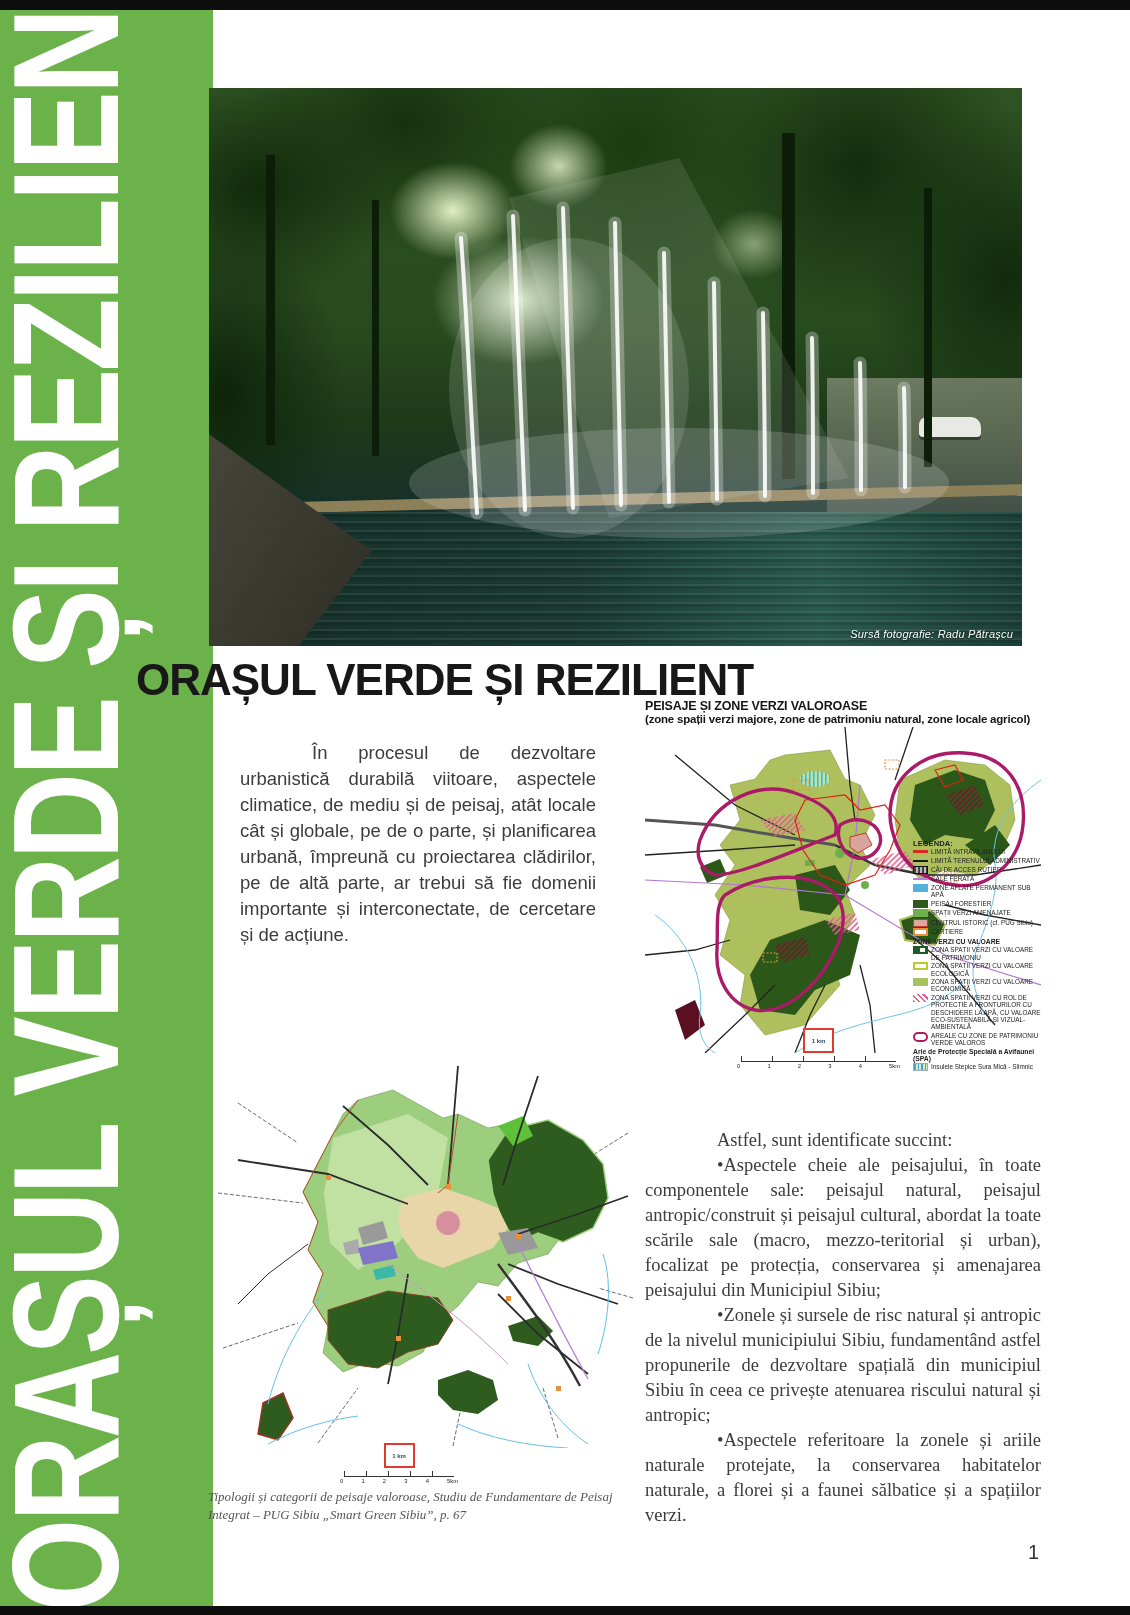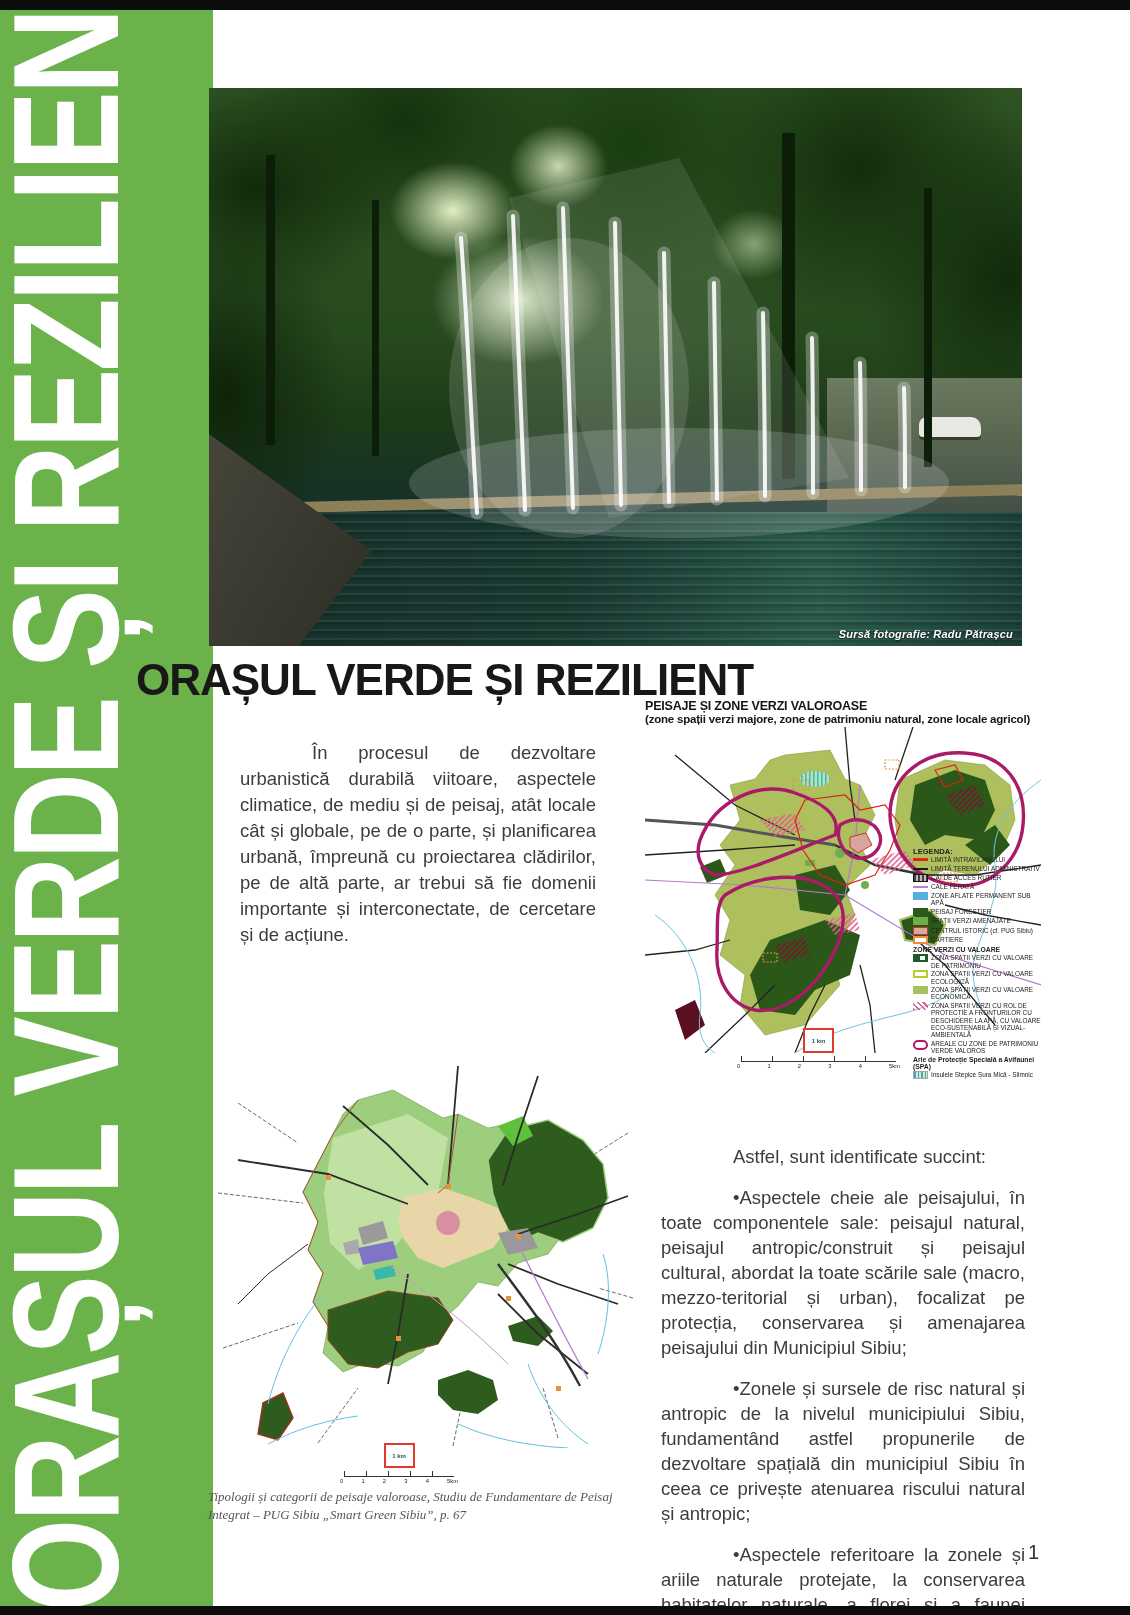--- a/index.html
+++ b/index.html
@@ -37,40 +37,40 @@
   .ph-trunk{position:absolute;background:#0c1e08;width:9px;}
   .ph-coping{position:absolute;left:0;top:74.5%;width:105%;height:11px;background:#8d7f58;
       transform:rotate(-1.4deg);transform-origin:0 0;}
   .ph-pool{position:absolute;left:0;top:76%;width:100%;height:24%;
       background:repeating-linear-gradient(180deg,rgba(255,255,255,.07) 0 2px,rgba(0,0,0,.12) 2px 5px,transparent 5px 9px),
                  linear-gradient(90deg,#142e28 0%,#1a3a32 45%,#2a5a4c 75%,#1c4038 100%);}
   .ph-walk{position:absolute;left:0;top:62%;width:20%;height:38%;
       background:linear-gradient(120deg,#45453a,#2e2e26);clip-path:polygon(0 0,100% 55%,55% 100%,0 100%);}
   .ph-jets{position:absolute;inset:0;}
   .ph-credit{position:absolute;right:9px;bottom:6px;color:#fff;font-size:11px;font-style:italic;
-      font-weight:bold;letter-spacing:.2px;text-shadow:0 1px 2px rgba(0,0,0,.8);}
+      font-weight:normal;letter-spacing:.2px;text-shadow:0 1px 2px rgba(0,0,0,.8);}
 
   
   .h1{position:absolute;left:136px;top:655px;z-index:4;font-size:44px;font-weight:bold;
       letter-spacing:-1px;color:#181818;white-space:nowrap;}
 
   
   .col{position:absolute;z-index:4;}
   .body{font-size:18.5px;line-height:26px;color:#3c3c3c;text-align:justify;}
   .body p{margin:0 0 26px 0;text-indent:72px;}
-  .col-right .body p{margin:16px;line-height:25px;}
+  .col-right .body p{margin:0;line-height:25px;font-family:Liberation Serif, serif;}
 
   
   .map-block{position:absolute;z-index:4;}
   .map-title{font-weight:bold;font-size:12.5px;line-height:13px;color:#151515;letter-spacing:-0.2px;}
   .map-subtitle{font-weight:bold;font-size:11.5px;line-height:13px;color:#151515;letter-spacing:-0.2px;}
   .map-canvas{position:absolute;left:0;}
 
   
-  .legend{position:absolute;left:268px;top:148px;width:128px;font-size:6.4px;line-height:7.2px;
+  .legend{position:absolute;left:268px;top:140px;width:128px;font-size:6.4px;line-height:7.2px;
       color:#222;z-index:6;}
   .legend-title{font-weight:bold;font-size:7.6px;margin-bottom:1px;}
   .legend-sec{font-weight:bold;font-size:6.8px;margin:2px 0 1px 0;}
   .legend-item{display:flex;align-items:flex-start;margin-bottom:1.5px;}
   .legend-label{display:block;}
   .sw{width:15px;height:8px;flex:0 0 auto;margin:0 3px 0 0;box-sizing:border-box;}
   .sw-line-red{height:3px;margin-top:2px;background:var(--c,#e02621);}
   .sw-line-black{height:2px;margin-top:3px;background:var(--c,#1a1a1a);}
   .sw-road{height:8px;border:1px solid #111;background:repeating-linear-gradient(90deg,#444 0 2px,#bbb 2px 4px);}
   .sw-rail{height:2.5px;margin-top:2.5px;background:var(--c,#b481d2);}

